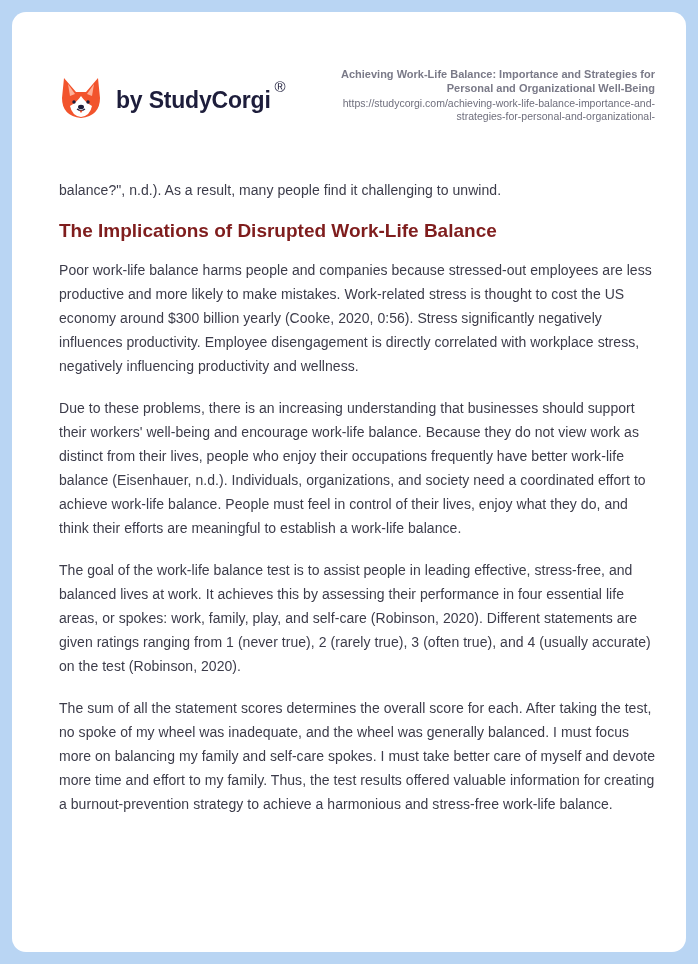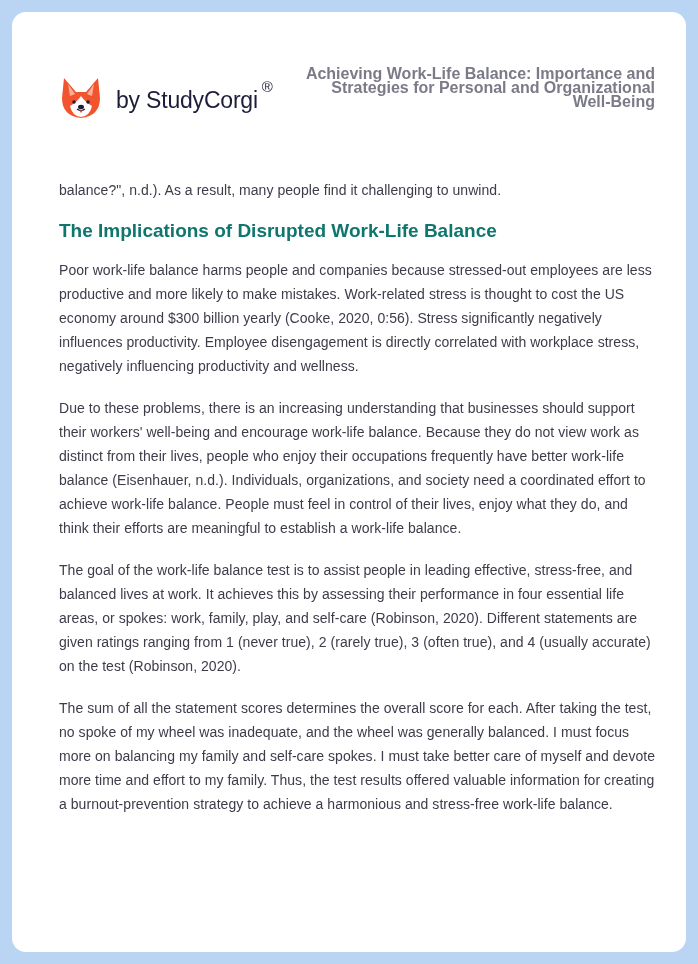--- a/index.html
+++ b/index.html
@@ -20,53 +20,53 @@
   .header {
     position: absolute; left: 0; top: 0; width: 674px; height: 140px;
   }
   .logo {
     position: absolute; left: 48px; top: 64px;
     display: flex; align-items: center;
   }
   .logo svg { width: 42px; height: 44px; }
   .logo-text {
     margin-left: 14px;
-    font-size: 23px; font-weight: 400;
+    font-size: 23px; font-weight: 700;
     color: #1d1d3b; letter-spacing: -0.2px;
     position: relative; top: 2px;
   }
   .logo-reg {
     font-size: 15px; font-weight: 400;
     color: #1d1d3b;
     position: relative; top: -12px; margin-left: 4px;
   }
   .doc-meta {
     position: absolute; right: 31px; top: 55px;
     width: 360px; text-align: right;
   }
   .doc-title {
-    font-size: 16px; font-weight: 700; color: #7a7a88;
+    font-size: 11px; font-weight: 700; color: #7a7a88;
     line-height: 14px;
   }
   .doc-url {
     font-size: 10.5px; color: #6e6e7c; line-height: 13px; margin-top: 2px;
   }
   .content {
     position: absolute; left: 47px; top: 166px; width: 600px;
     color: #3c3c4a;
   }
   .content p {
     margin: 0 0 18px 0;
     font-size: 14px; line-height: 24px;
     letter-spacing: 0.05px;
   }
   .content h2 {
     margin: 8px 0 14px 0;
     font-size: 19px; line-height: 26px; font-weight: 700;
-    color: #0f766e;
+    color: #7f1d1d;
   }
   .content p.first { margin-bottom: 16px; }
 </style>
 </head>
 <body>
 
 <div class="page">
   <div class="header">
     <div class="logo">
       <svg viewBox="0 0 42 44">
@@ -78,20 +78,21 @@
         <circle cx="28" cy="26" r="1.7" fill="#1d1d3b"></circle>
         <ellipse cx="21" cy="31" rx="3" ry="2.2" fill="#1d1d3b"></ellipse>
         <path d="M17 33 Q21 36 25 33" stroke="#1d1d3b" stroke-width="1.2" fill="none"></path>
         <path d="M19.5 34.5 Q21 39 22.5 34.5 Z" fill="#f2542d"></path>
       </svg>
       <span class="logo-text">by StudyCorgi</span>
       <span class="logo-reg">®</span>
     </div>
     <div class="doc-meta">
       <div class="doc-title">Achieving Work-Life Balance: Importance and Strategies for Personal and Organizational Well-Being</div>
+      <div class="doc-url">https://studycorgi.com/achieving-work-life-balance-importance-and-strategies-for-personal-and-organizational-</div>
     </div>
   </div>
 
   <div class="content">
     <p class="first">balance?", n.d.). As a result, many people find it challenging to unwind.</p>
 
     <h2>The Implications of Disrupted Work-Life Balance</h2>
     <p>Poor work-life balance harms people and companies because stressed-out employees are less productive and more likely to make mistakes. Work-related stress is thought to cost the US economy around $300 billion yearly (Cooke, 2020, 0:56). Stress significantly negatively influences productivity. Employee disengagement is directly correlated with workplace stress, negatively influencing productivity and wellness.</p>
     <p>Due to these problems, there is an increasing understanding that businesses should support their workers' well-being and encourage work-life balance. Because they do not view work as distinct from their lives, people who enjoy their occupations frequently have better work-life balance (Eisenhauer, n.d.). Individuals, organizations, and society need a coordinated effort to achieve work-life balance. People must feel in control of their lives, enjoy what they do, and think their efforts are meaningful to establish a work-life balance.</p>
 

